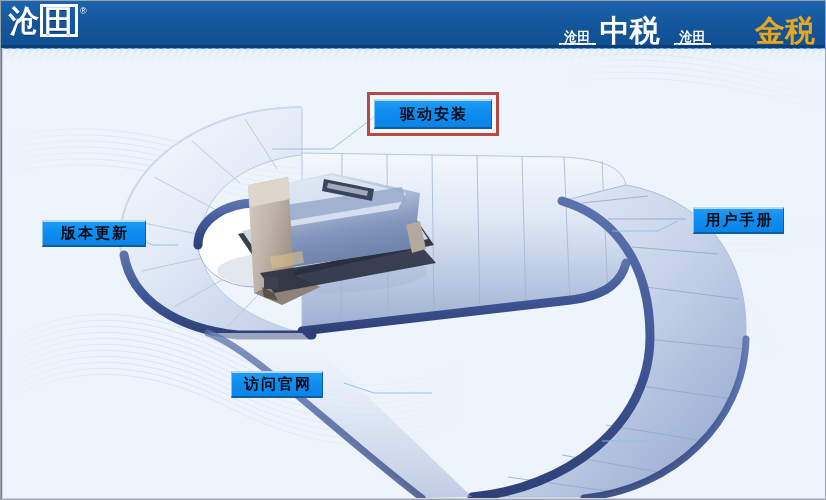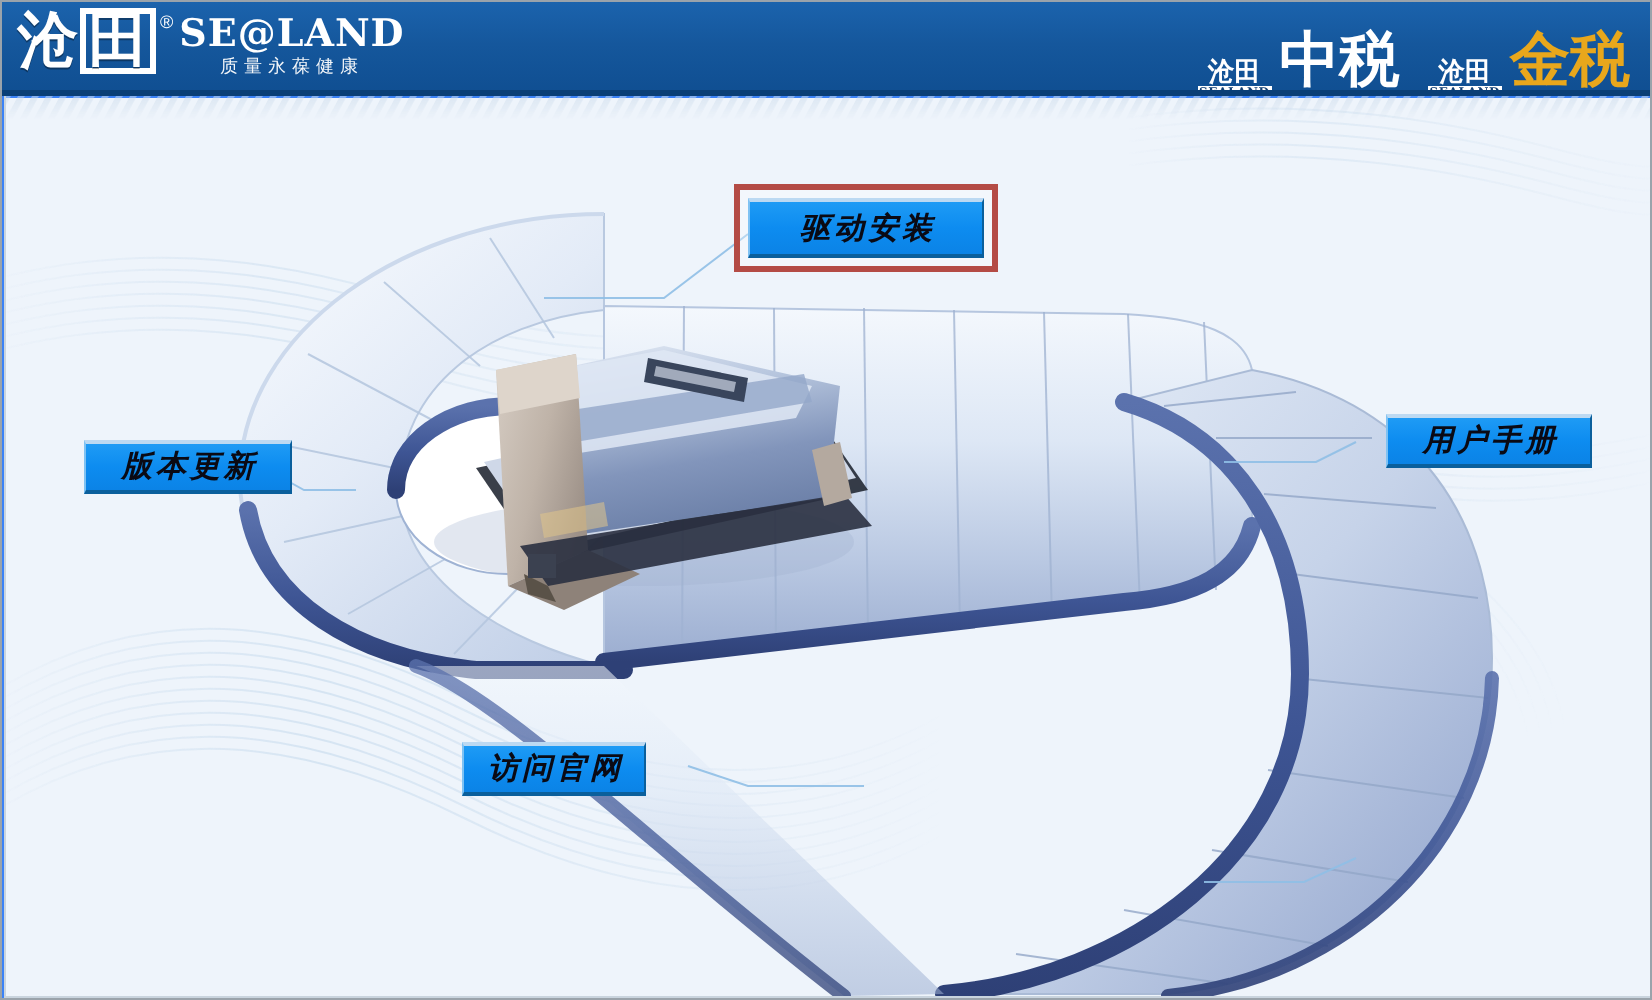--- a/index.html
+++ b/index.html
@@ -124,21 +124,21 @@
     padding: 0 1px;
   }
   .sublogo-big {
     font-family: "DejaVu Serif", "Liberation Serif", serif;
     font-weight: 700;
     font-size: 30px;
     line-height: 26px;
     white-space: nowrap;
   }
   .sublogo-big.white { color: #ffffff; }
-  .sublogo-big.gold  { color: #e8a71c; }
+  .sublogo-big.gold  { color: #e8a71c; margin-left: 40px; }
 
   
   #hatch {
     position: absolute;
     left: 1px; top: 47px;
     width: 824px; height: 12px;
     z-index: 30;
     opacity: .55;
   }
 
@@ -164,21 +164,20 @@
     border-bottom: 2px solid #0a5f9c;
     color: #0a0a14;
     font-family: "DejaVu Serif", "Liberation Serif", serif;
     font-weight: 700;
     font-size: 15px;
     letter-spacing: 2px;
     text-indent: 2px;
     white-space: nowrap;
     cursor: pointer;
     user-select: none;
-    font-style: italic;
   }
   .btn-wrap { position: absolute; z-index: 60; }
   .btn-wrap.selected {
     border: 3px solid #b44b45;
     padding: 4px;
     background: rgba(255,255,255,.30);
   }
   .btn-wrap .btn { position: relative; left: 0; top: 0; }
 
   
@@ -202,24 +201,20 @@
 </head>
 <body>
 
 <div id="app">
 
   <div id="header">
 
     <div class="brand-left">
       <div class="brand-cn"><span>沧</span><span class="boxed">田</span></div>
       <div class="brand-reg">®</div>
-      <div class="brand-en-wrap">
-        <div class="brand-en">SE@LAND</div>
-        <div class="brand-slogan">质量永葆健康</div>
-      </div>
     </div>
 
     <div class="brand-right">
 
       <div class="sublogo">
         <div class="sublogo-mark">
           <div class="m-cn">沧田</div>
           <div class="m-en">SEALAND</div>
         </div>
         <div class="sublogo-big white">中税</div>
@@ -452,19 +447,19 @@
       <path d="M676,380 L650,392 L600,392"></path>
     </g>
   </svg>
 
   <div class="btn-wrap selected" id="w-driver" style="left: 366px; top: 91px; border-color: rgb(180, 75, 69);">
     <div class="btn" style="width: 118px; height: 30px;">驱动安装</div>
   </div>
 
   <div class="btn" id="b-version" style="left: 41px; top: 219px; width: 104px; height: 27px;">版本更新</div>
 
-  <div class="btn" id="b-manual" style="left: 692px; top: 206px; width: 103px; height: 27px;">用户手册</div>
+  <div class="btn" id="b-manual" style="left: 692px; top: 206px; width: 91px; height: 27px;">用户手册</div>
 
   <div class="btn" id="b-website" style="left: 230px; top: 370px; width: 92px; height: 27px;">访问官网</div>
 
 
   <div id="inner-frame"></div>
 </div>
 
 </body></html>

